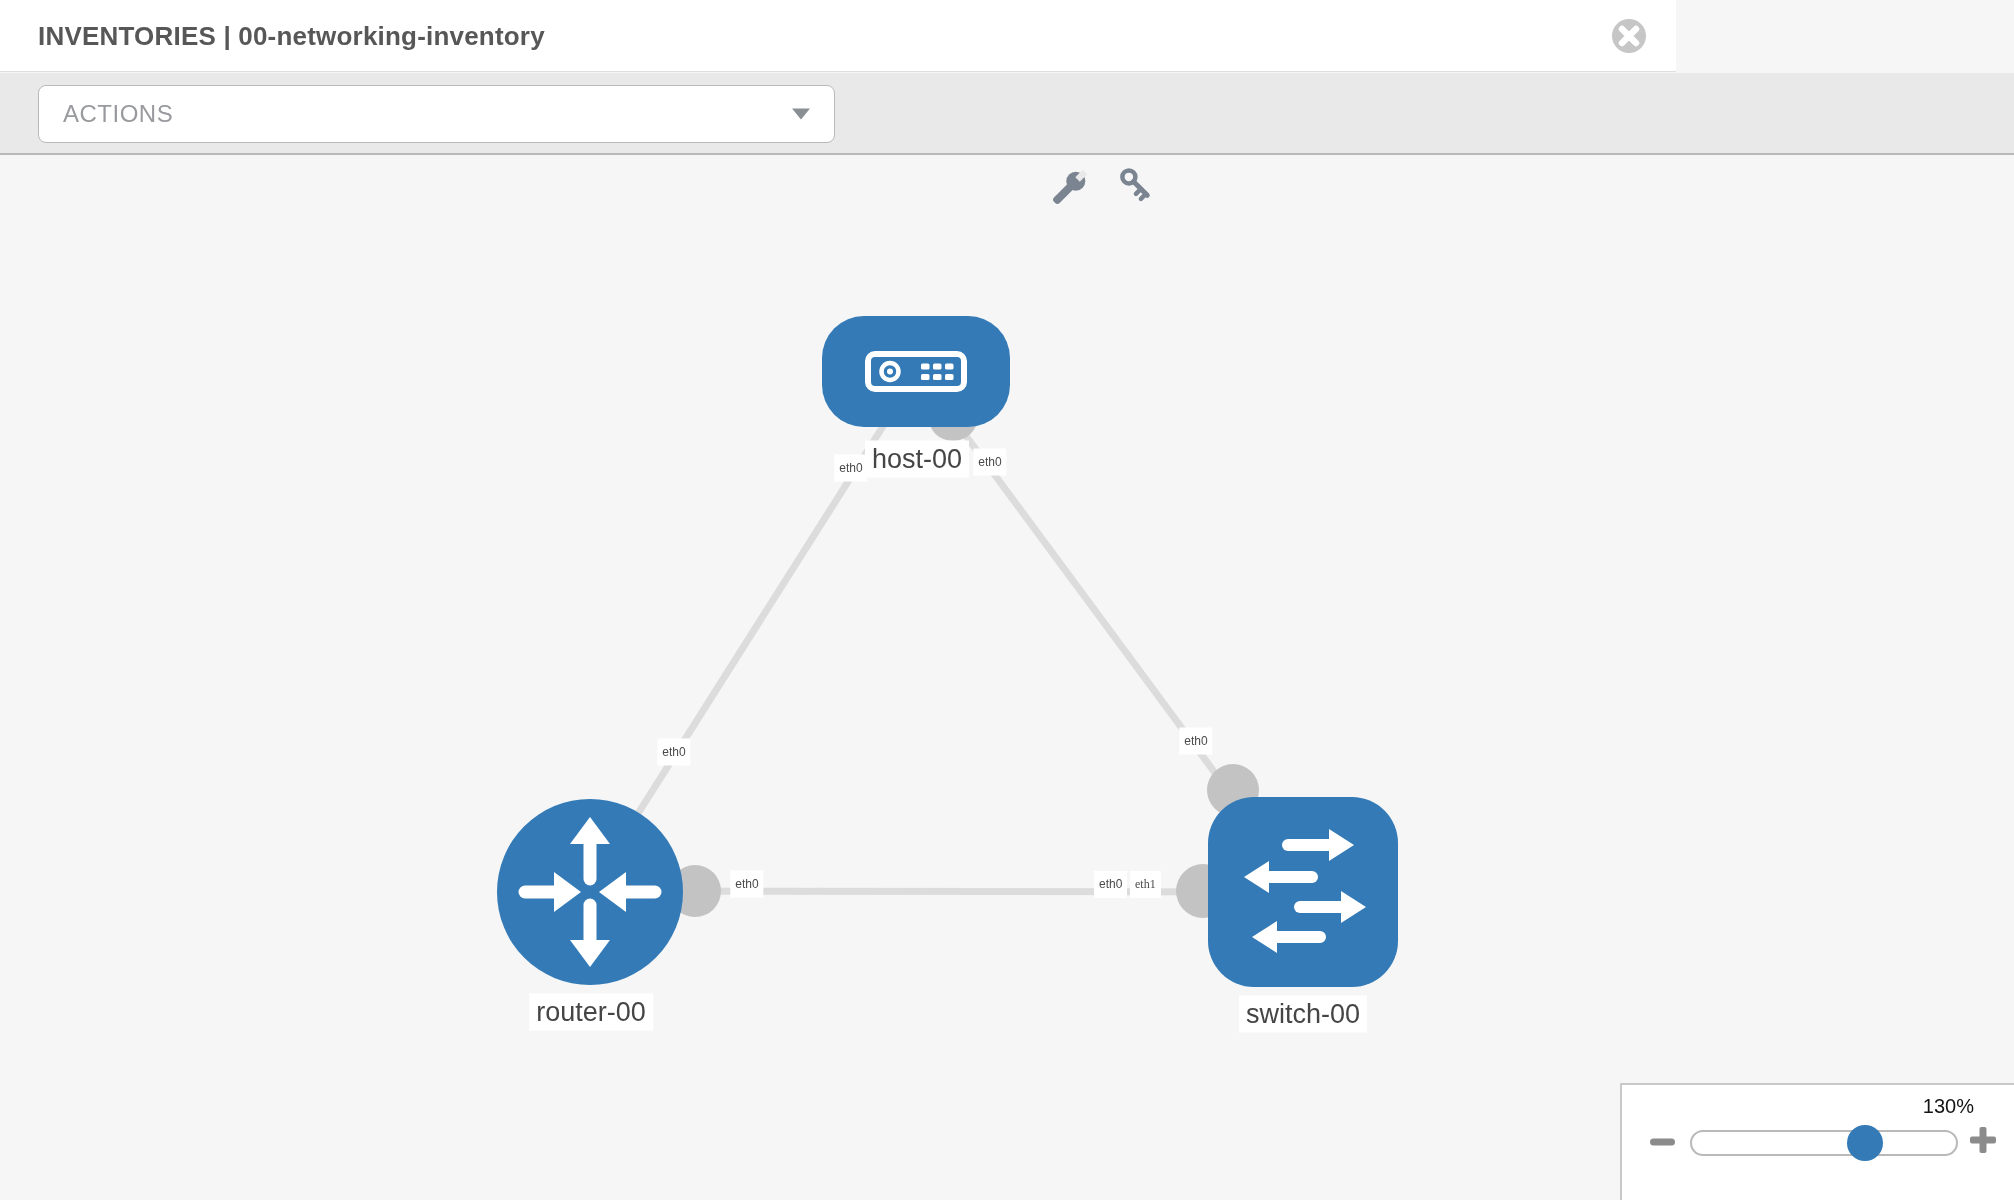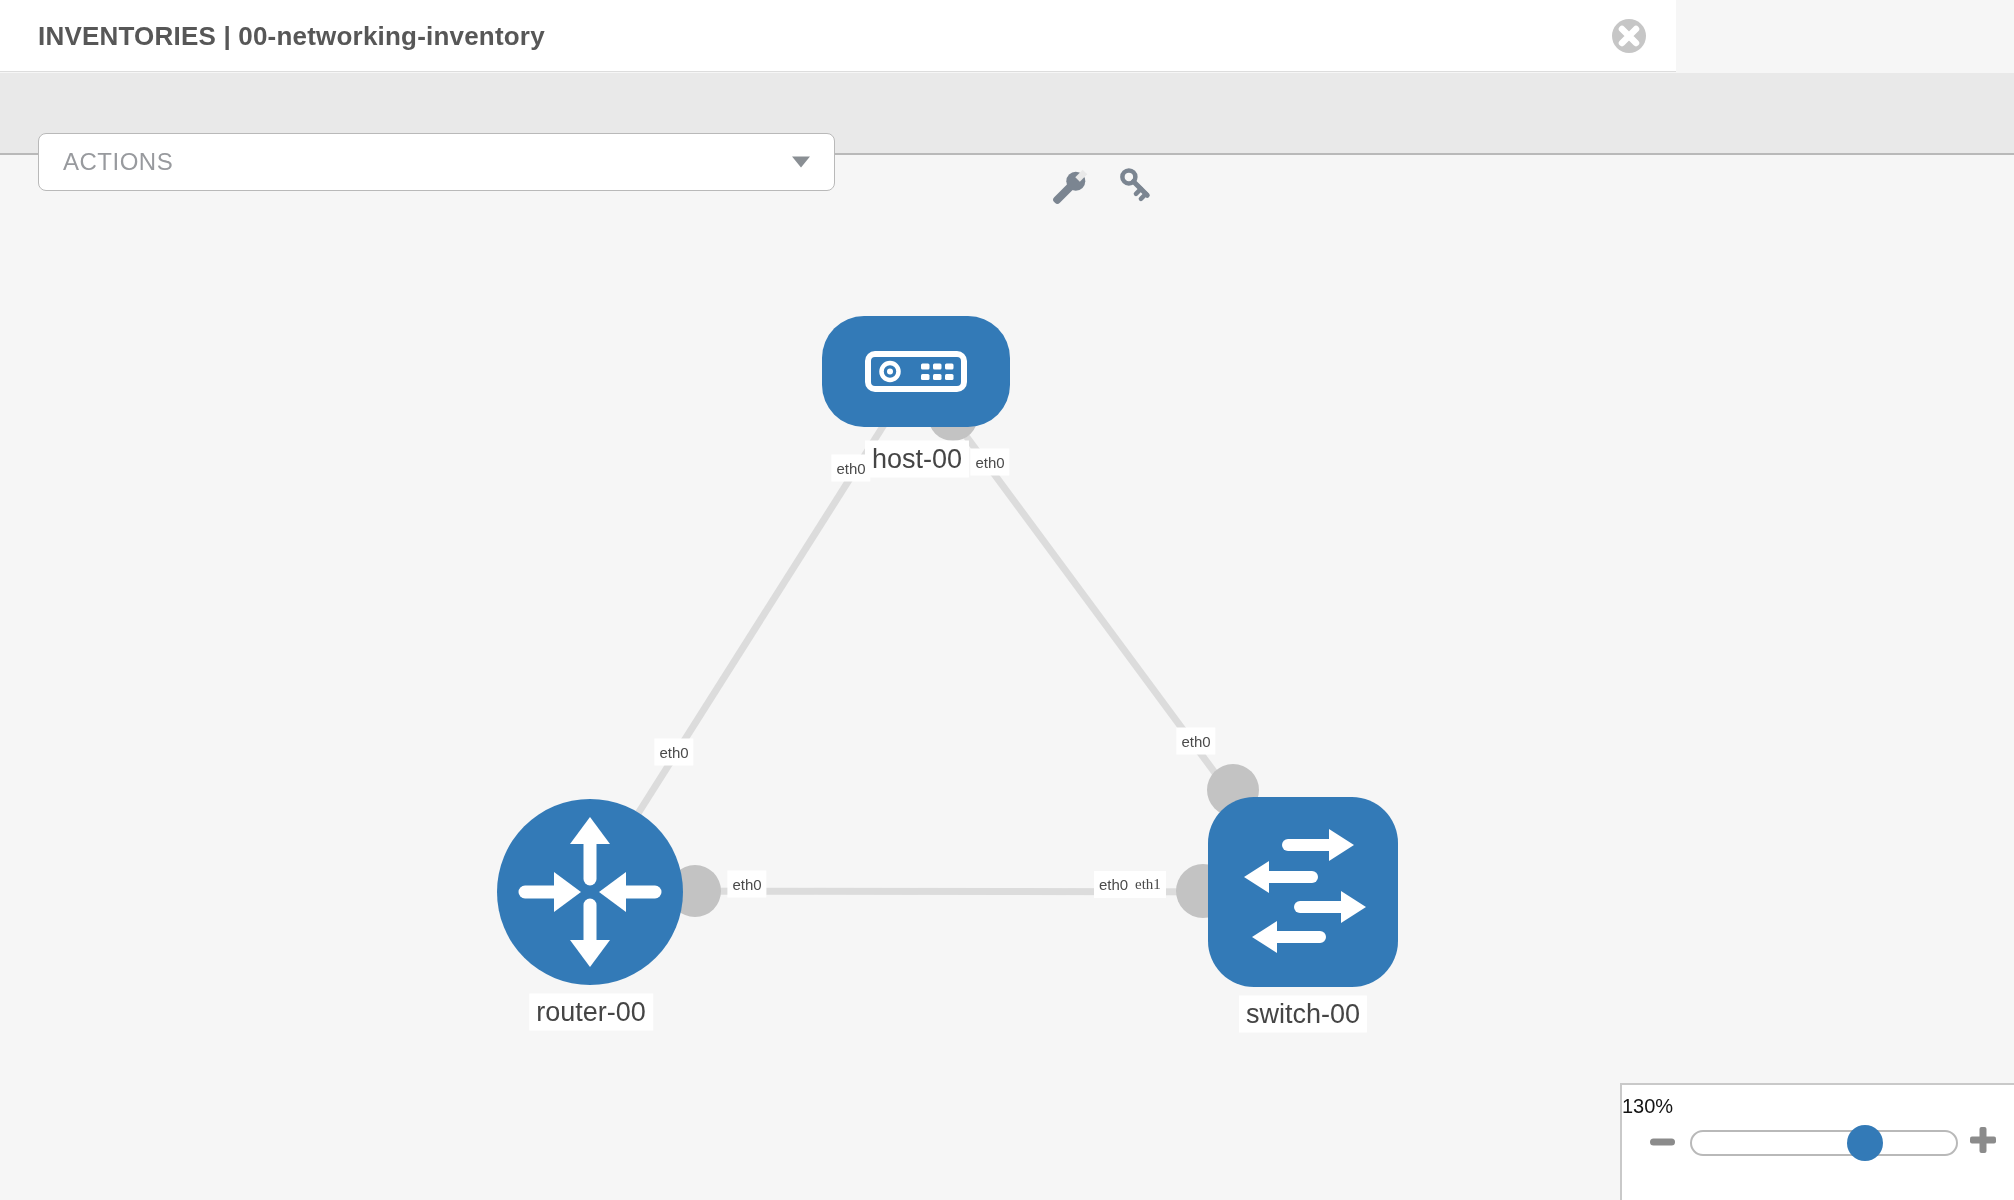--- a/index.html
+++ b/index.html
@@ -27,21 +27,21 @@
 
   
   .toolbar {
     position:absolute; top:73px; left:0; width:2014px; height:82px;
     background:#e9e9e9; border-bottom:2px solid #b9b9b9; z-index:30;
   }
   .select-box {
     position:absolute; top:12px; height:58px;
     background:#ffffff; border:1px solid #b9b9b9; border-radius:8px;
     display:flex; align-items:center; padding:0 24px;
-    font-size:24px; color:#989a9e; letter-spacing:0.5px; cursor:pointer;margin-top:48px;
+    font-size:24px; color:#989a9e; letter-spacing:0.5px; cursor:pointer;
   }
   .actions-box { left:38px;  width:797px; }
   .search-box  { left:1183px; width:797px; }
   .caret {
     position:absolute; right:24px; top:50%; transform:translateY(-50%);
     width:0; height:0;
     border-left:9px solid transparent; border-right:9px solid transparent;
     border-top:11px solid #8a8f94;
   }
   .tool-icon {
@@ -60,21 +60,21 @@
   .node {
     position:absolute; background:#337ab7; z-index:2; cursor:pointer;
   }
   .node-host   { left:822px;  top:316px; width:188px; height:111px; border-radius:42px; }
   .node-router { left:497px;  top:799px; width:186px; height:186px; border-radius:50%; }
   .node-switch { left:1208px; top:797px; width:190px; height:190px; border-radius:46px; }
   .node svg { display:block; width:100%; height:100%; }
 
   .chip {
     position:absolute; z-index:4; background:#ffffff; color:#4a4a4a;
-    font-size:15px; line-height:27px; padding:0 5px; white-space:nowrap;
+    font-size:12px; line-height:27px; padding:0 5px; white-space:nowrap;
   }
   .chip.centered { transform:translate(-50%,-50%); }
   .node-label {
     position:absolute; z-index:4; background:#ffffff; color:#454545;
     font-size:27px; line-height:37px; padding:0 7px;
     transform:translate(-50%,-50%); white-space:nowrap;
   }
   
   .lbl-host-left   { left:851px;  top:468px; }
   .lbl-host-right  { left:990px;  top:462px; }
@@ -86,21 +86,21 @@
   .lbl-host   { left:917px;  top:459px;text-align:center; }
   .lbl-router { left:591px;  top:1012px; }
   .lbl-switch { left:1303px; top:1014px; }
 
   
   .zoom-panel {
     position:absolute; left:1620px; top:1083px; width:396px; height:130px;
     background:#ffffff; border:2px solid #c9c9c9; z-index:20;
   }
   .zoom-value {
-    position:absolute; left:0; right:40px; top:10px; text-align:left;
+    position:absolute; left:0; right:40px; top:10px; text-align:right;
     font-size:20px; color:#141414;
   }
   .zoom-btn {
     position:absolute; width:34px; height:34px; border:none;
     background:transparent; cursor:pointer; padding:0;
   }
   .zoom-minus { left:24px;  top:40px; }
   .zoom-plus  { left:344px; top:38px; }
   .slider-track {
     position:absolute; left:68px; top:45px; width:268px; height:26px;

